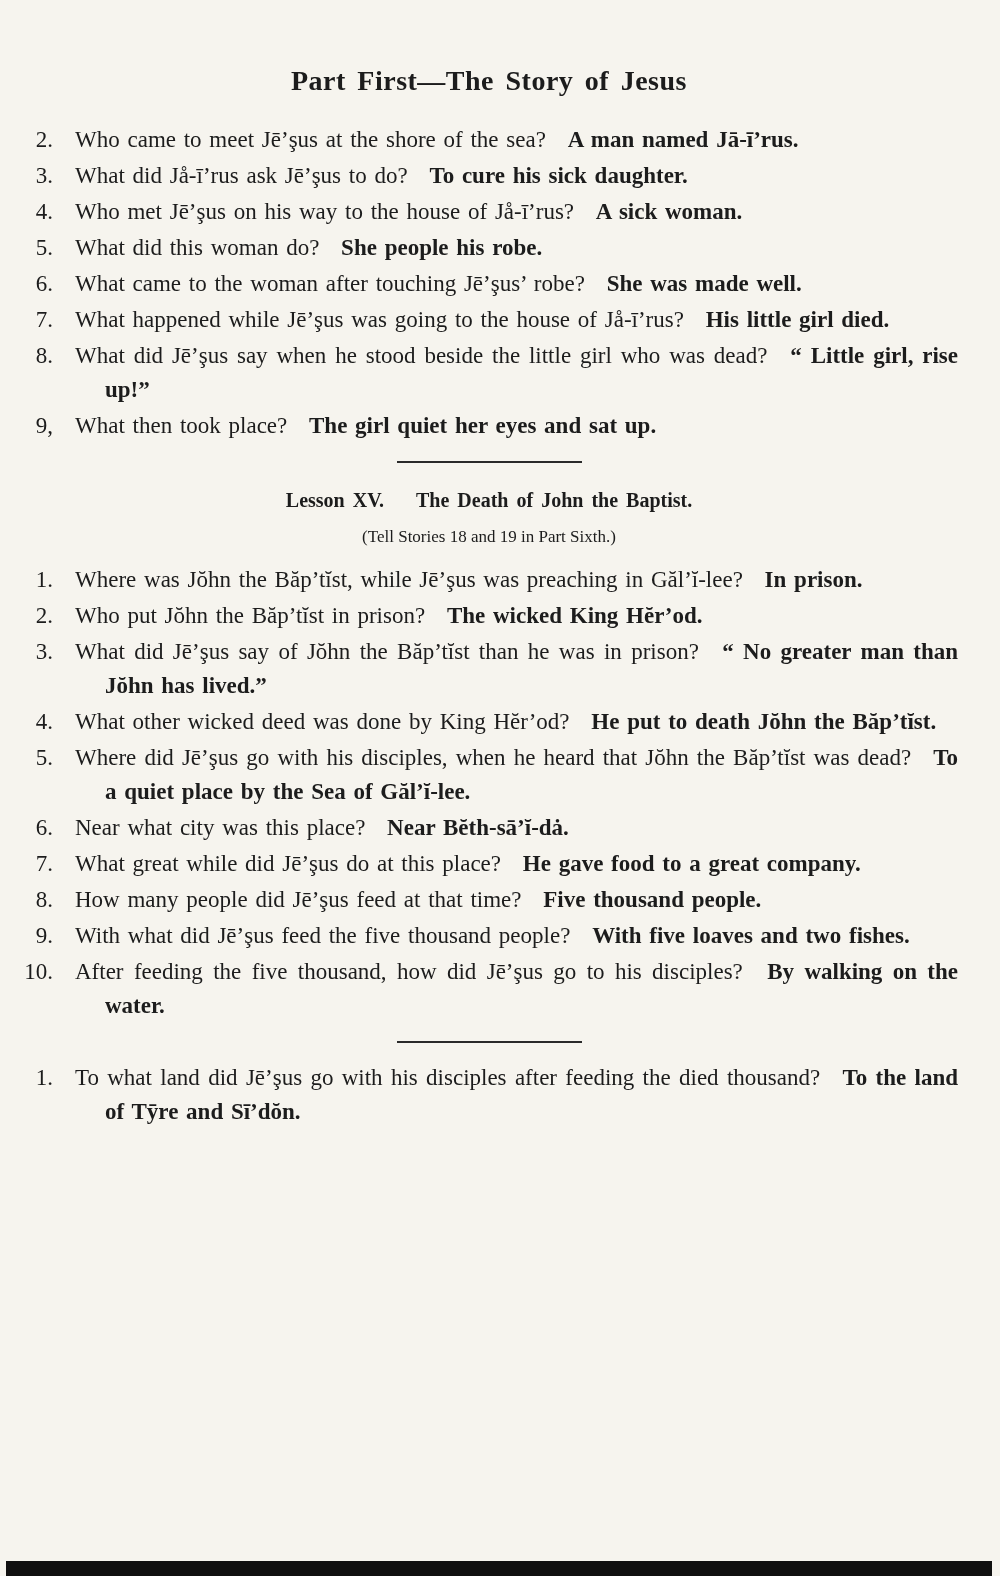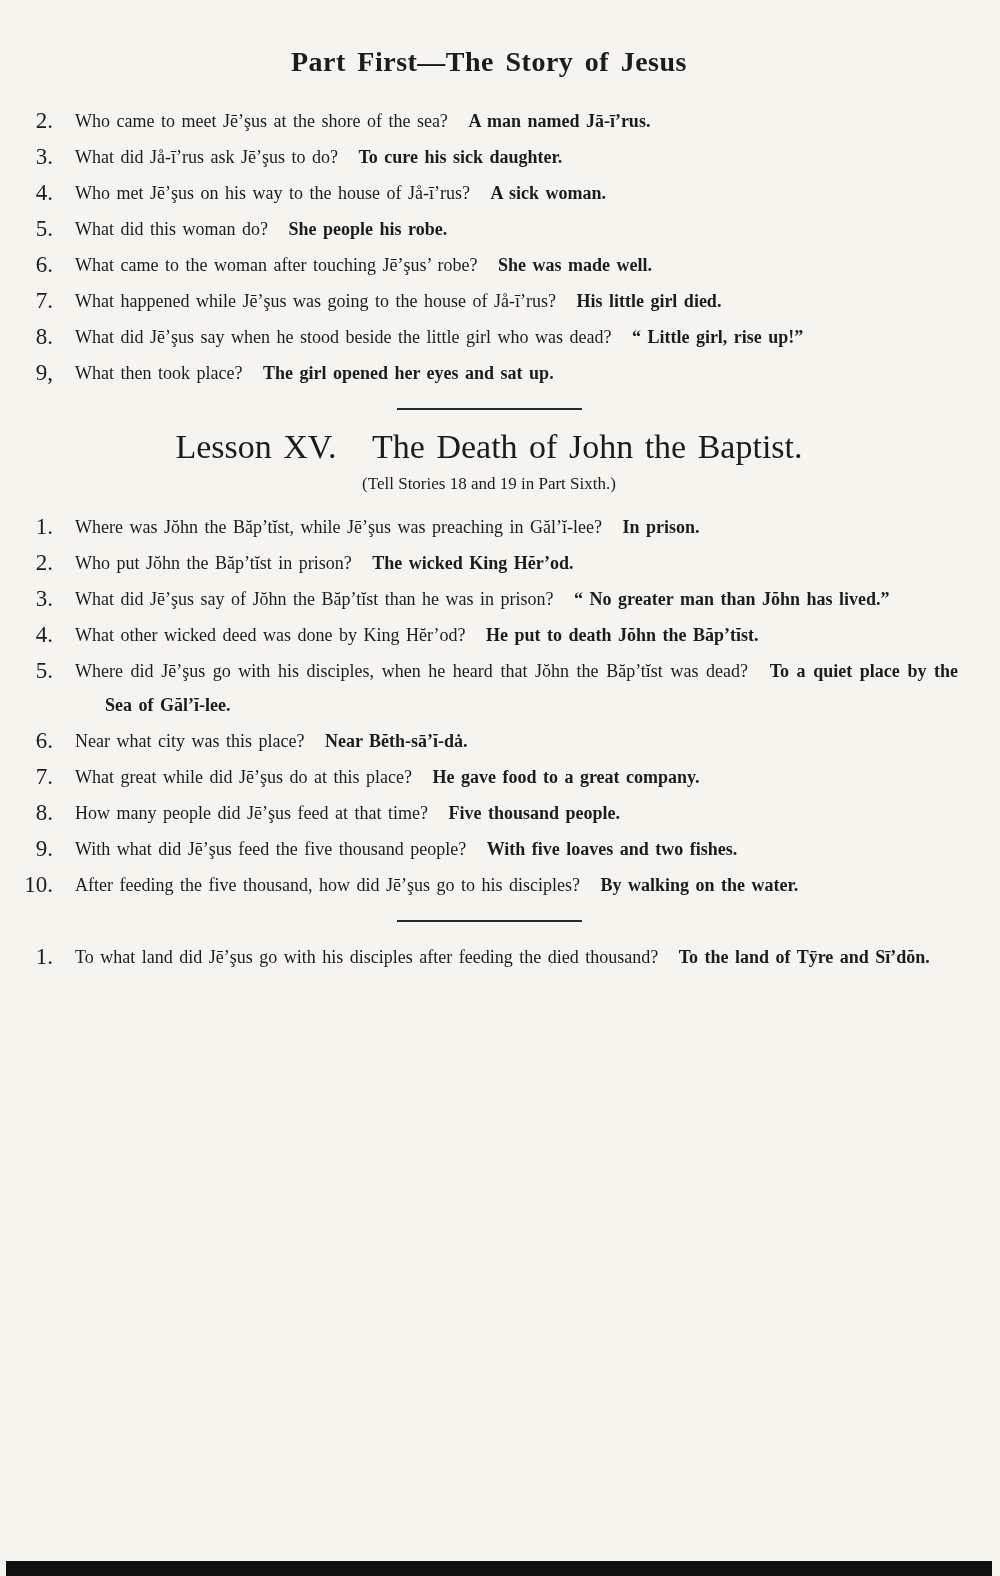--- a/index.html
+++ b/index.html
@@ -9,21 +9,21 @@
   body {
     width: 1000px;
     height: 1576px;
     background: #f6f4ee;
     color: #1c1c1c;
     font-family: "Liberation Serif", "DejaVu Serif", serif;
     position: relative;
     overflow: hidden;
   }
   .page {
-    padding: 34px 42px 0 20px;
+    padding: 53px 42px 0 20px;
   }
   .part-title {
     text-align: center;
     font-weight: bold;
     font-size: 28px;
     letter-spacing: 0.5px;
     word-spacing: 4px;
     margin: 12px 40px 26px 40px;
   }
   .qa-list {
@@ -36,41 +36,41 @@
   .num {
     flex: 0 0 55px;
     box-sizing: border-box;
     text-align: right;
     padding-right: 22px;
     font-size: 23px;
     line-height: 34px;
   }
   .qa-text {
     flex: 1;
-    font-size: 18px;
+    font-size: 23px;
     line-height: 34px;
     text-align: justify;
     word-spacing: 2px;
     padding-left: 30px;
     text-indent: -30px;
   }
   .answer {
     font-weight: bold;
     margin-left: 14px;
   }
   .section-divider {
     width: 185px;
     border: none;
     border-top: 2px solid #2a2a2a;
     margin: 18px auto 18px auto;
   }
   .lesson-heading {
     text-align: center;
-    font-weight: normal;
-    font-size: 34px;
+    font-weight: bold;
+    font-size: 20px;
     word-spacing: 3px;
     margin: 6px 30px 8px 30px;
     line-height: 38px;
   }
   .lesson-heading .heading-title {
     margin-left: 24px;
   }
   .lesson-subheading {
     text-align: center;
     font-size: 17px;
@@ -148,21 +148,21 @@
     <div class="qa-text">
       <span>What did Jē’şus say when he stood beside the little girl who was dead?</span>
       <span class="answer">“ Little girl, rise up!”</span>
     </div>
   </div>
 
   <div class="qa-item">
     <div class="num">9,</div>
     <div class="qa-text">
       <span>What then took place?</span>
-      <span class="answer">The girl opened her eyes and sat up.</span>
+      <span class="answer">The girl quiet her eyes and sat up.</span>
     </div>
   </div>
 </div>
   </div>
 
   <div class="section">
     <hr class="section-divider">
     <div class="lesson-heading">
       <span class="heading-label">Lesson XV.</span>
       <span class="heading-title">The Death of John the Baptist.</span>

